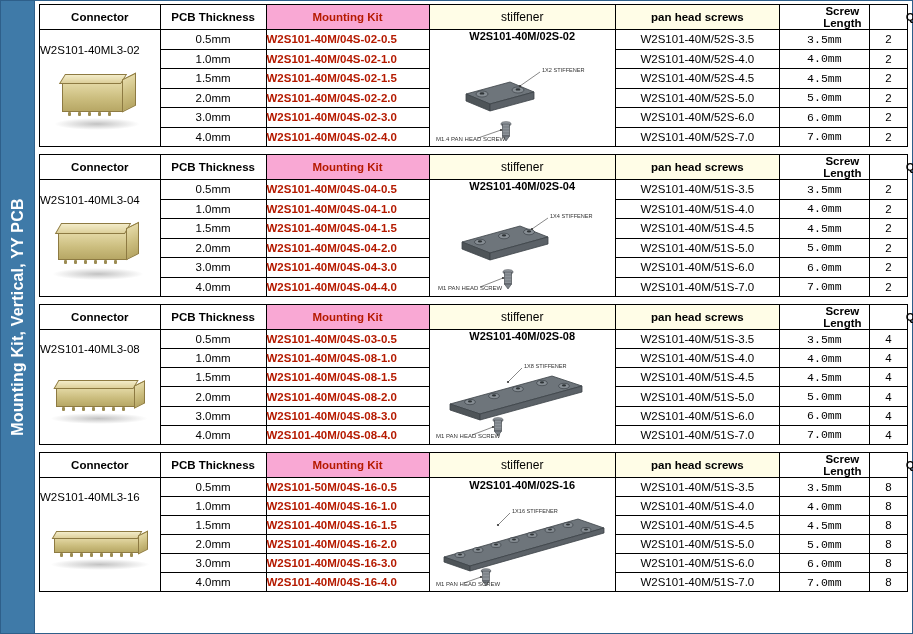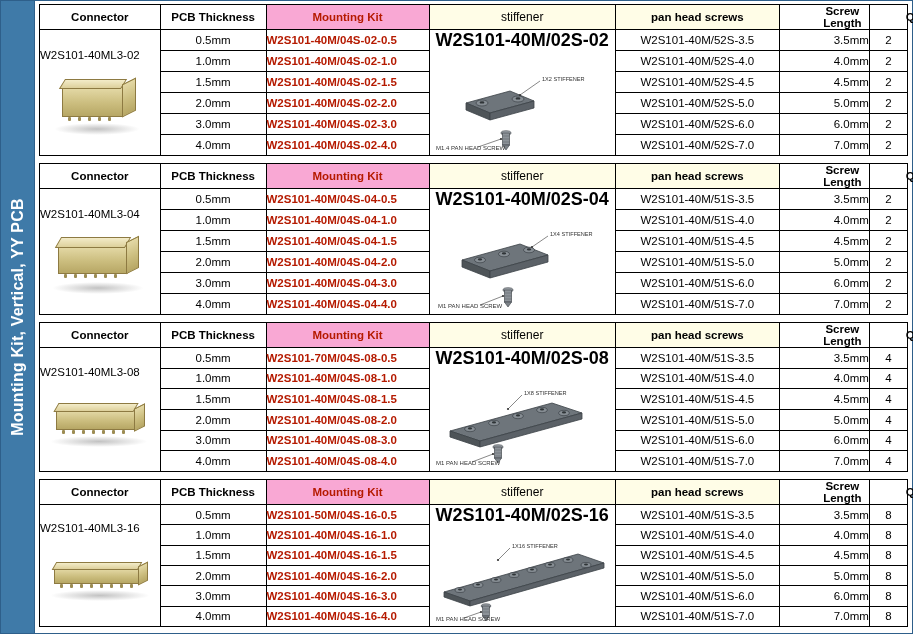--- a/index.html
+++ b/index.html
@@ -111,31 +111,31 @@
   }
   td.stiff-cell {
     background: #fffde7;
     vertical-align: top;
     text-align: center;
     position: relative;
     padding-top: 3px;
   }
   .stiff-title {
     font-weight: bold;
-    font-size: 18px;
+    font-size: 11px;
     color: #000;
     display: block;
   }
   td.pan {
     background: #fffde7;
     text-align: center;
     font-weight: normal;
     font-size: 12px;
   }
-  td.len { text-align: right; }
+  td.len { text-align: center; font-family: Liberation Mono, monospace; }
   td.qty { text-align: center; }
 
   
   .conn-img {
     position: relative;
     width: 104px;
     height: 74px;
     margin: 1px auto 0 auto;
   }
   .conn-body {
@@ -433,21 +433,21 @@
             <div class="pin" style="left:14px;top:50px;"></div>
             <div class="pin" style="left:24px;top:50px;"></div>
             <div class="pin" style="left:34px;top:50px;"></div>
             <div class="pin" style="left:44px;top:50px;"></div>
             <div class="pin" style="left:54px;top:50px;"></div>
             <div class="pin" style="left:64px;top:50px;"></div>
             <div class="pin" style="left:74px;top:50px;"></div>
           </div>
         </td>
         <td class="pcb">0.5mm</td>
-        <td class="kit">W2S101-70M/04S-08-0.5</td>
+        <td class="kit">W2S101-40M/04S-03-0.5</td>
         <td class="stiff-cell" rowspan="6">
           <span class="stiff-title">W2S101-40M/02S-08</span>
           <svg class="stiff-draw" width="172" height="102" viewBox="0 0 172 102">
             <g>
               <polygon points="14,62 116,34 146,44 44,72" fill="#6e757b" stroke="#3c4247" stroke-width="0.8"></polygon>
               <polygon points="14,62 44,72 44,78 14,68" fill="#4e5458" stroke="#3c4247" stroke-width="0.8"></polygon>
               <polygon points="44,72 146,44 146,50 44,78" fill="#5b6167" stroke="#3c4247" stroke-width="0.8"></polygon>
               <ellipse cx="34" cy="60" rx="5.4" ry="2.7" fill="#868d93" stroke="#3c4247" stroke-width="0.7"></ellipse>
               <ellipse cx="34" cy="59.4" rx="2.1" ry="1.1" fill="#2f3437"></ellipse>
               <ellipse cx="58" cy="54" rx="5.4" ry="2.7" fill="#868d93" stroke="#3c4247" stroke-width="0.7"></ellipse>

